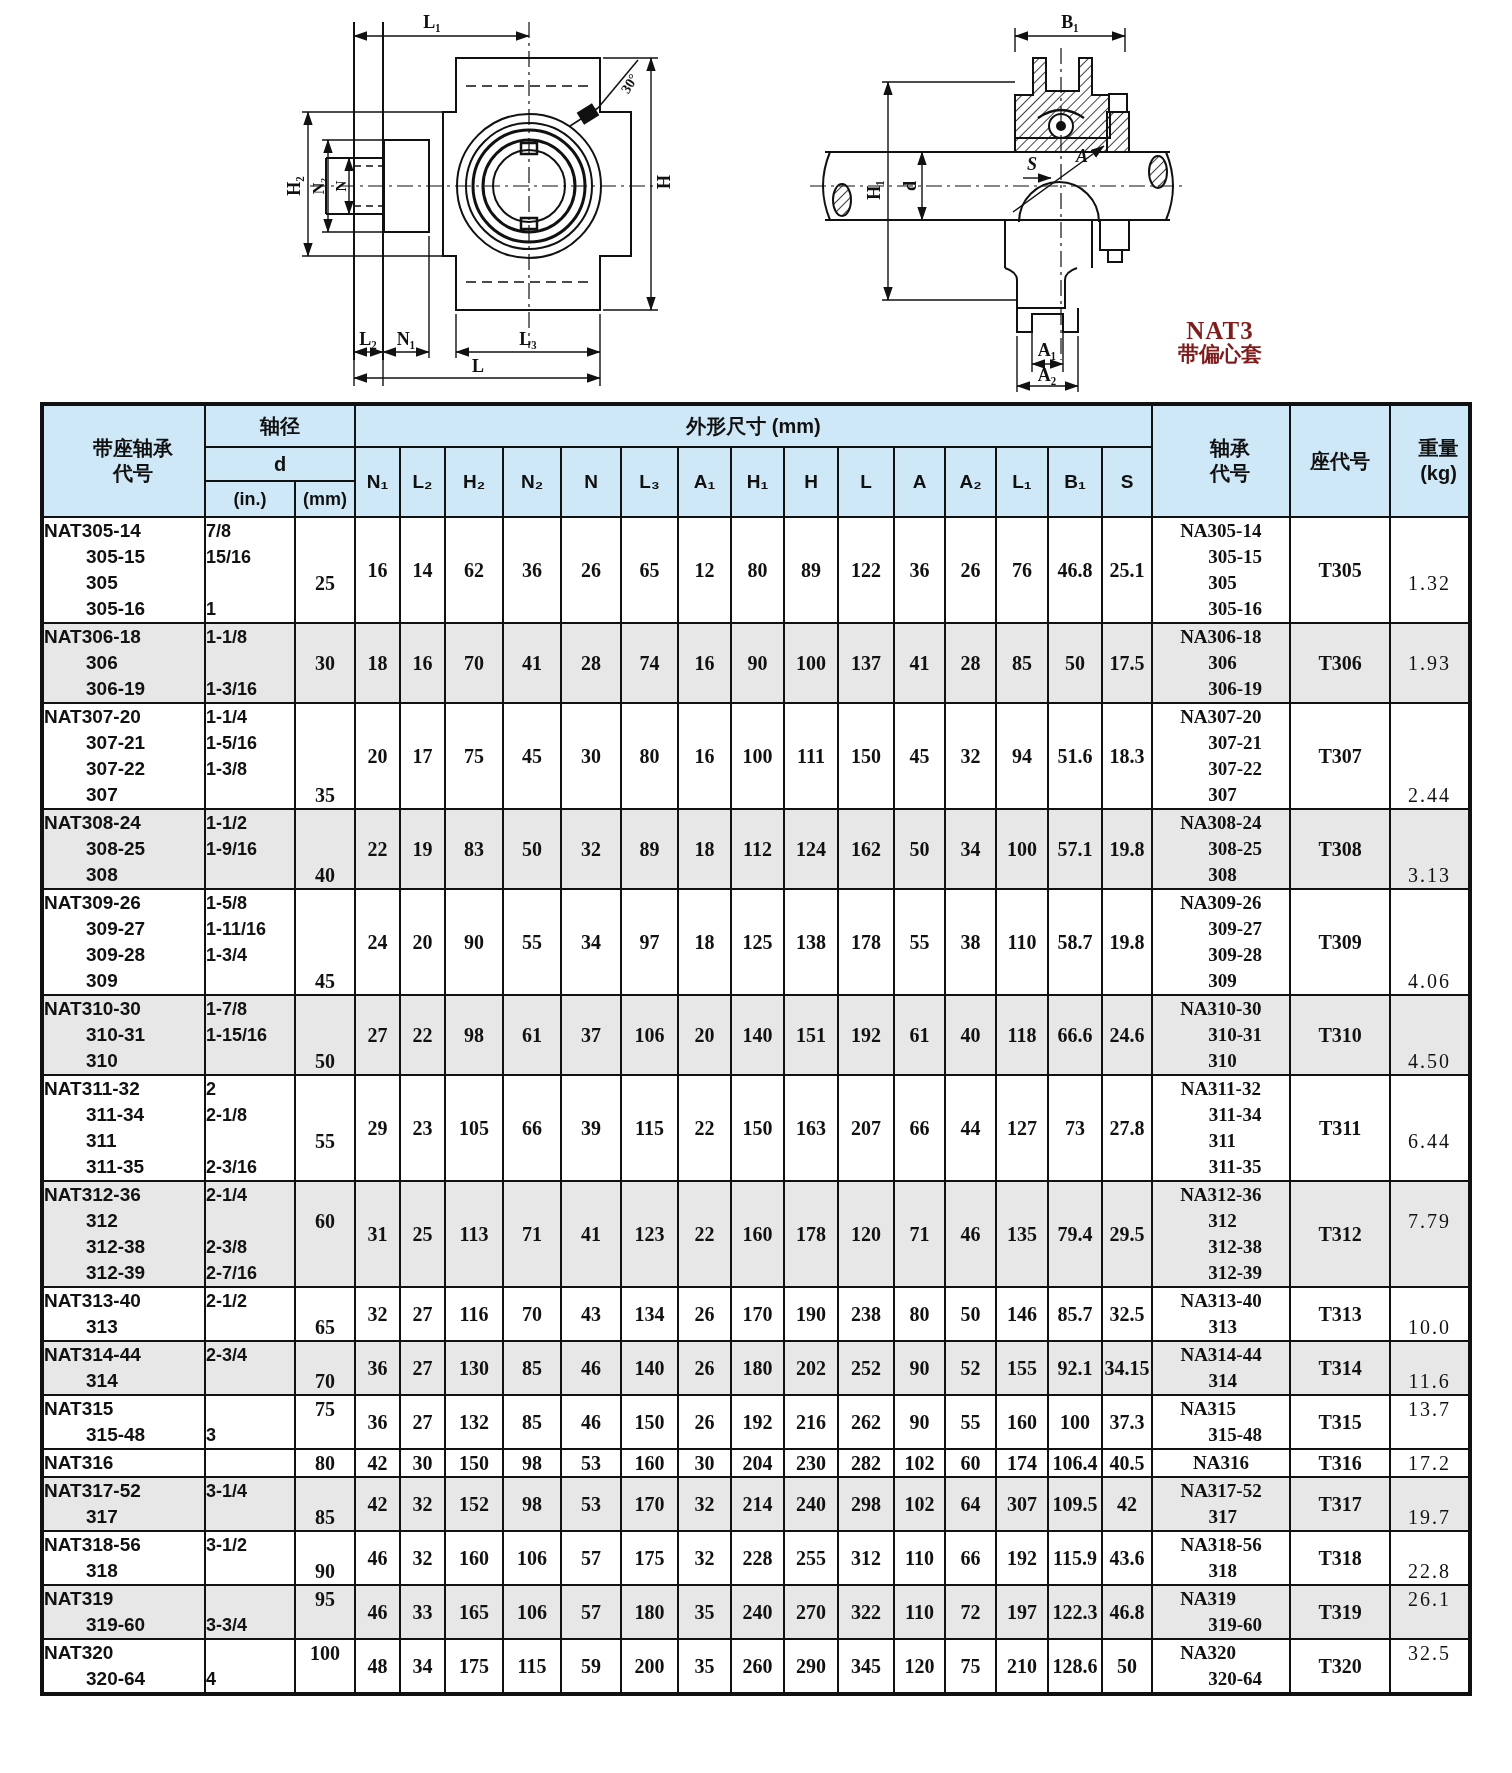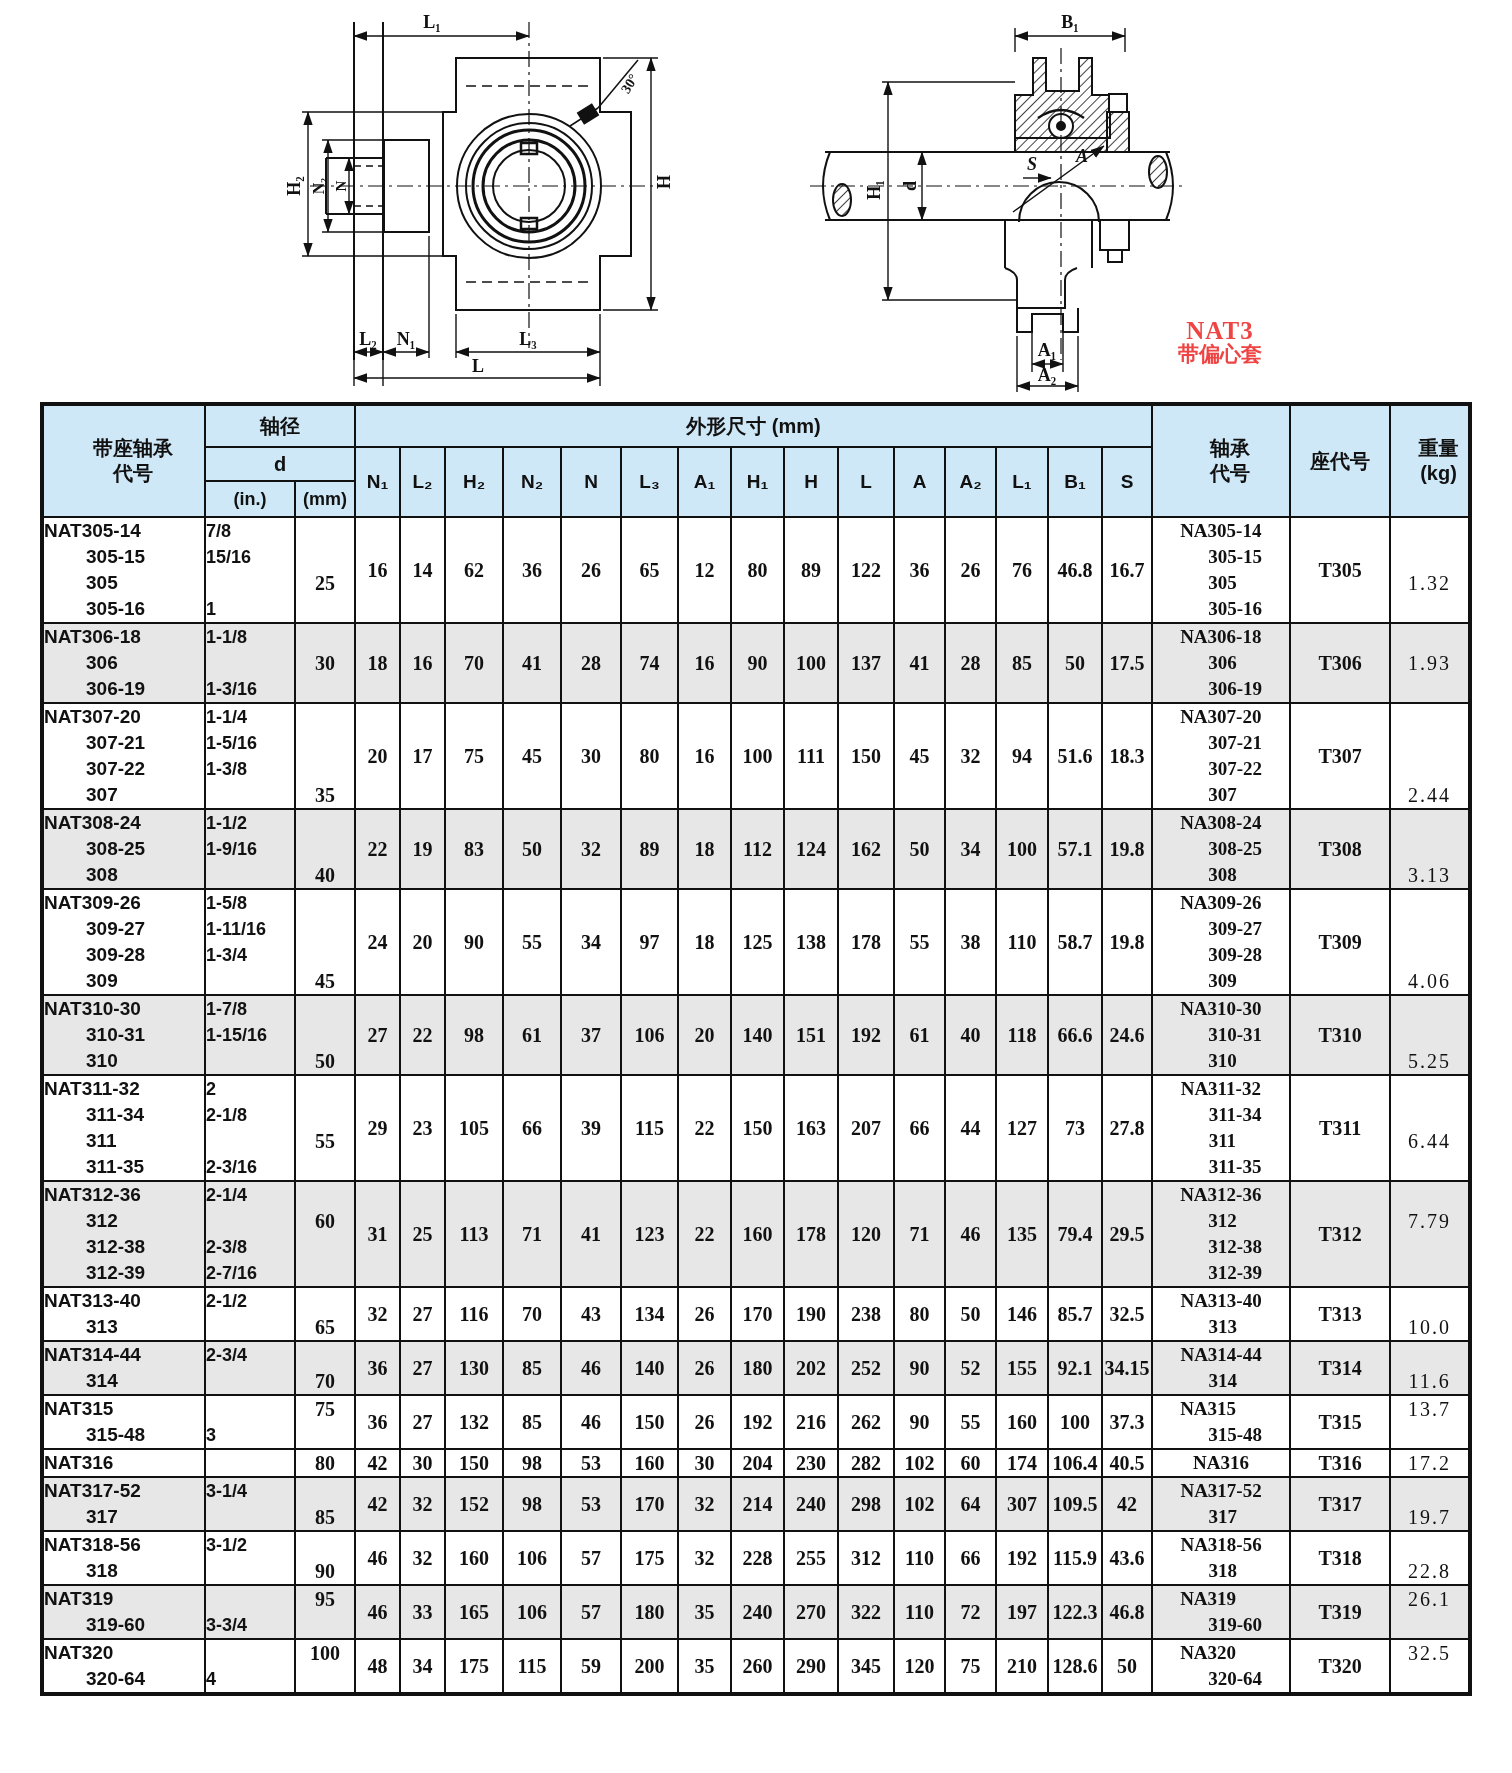--- a/index.html
+++ b/index.html
@@ -2,21 +2,21 @@
 <html lang="zh"><head>
 <meta charset="utf-8">
 <style>
   html,body{margin:0;padding:0;background:#ffffff;}
   body{width:1512px;height:1773px;position:relative;overflow:hidden;
        font-family:"Liberation Sans",sans-serif;color:#111;}
   .figures{position:relative;width:1512px;height:400px;}
   .figures svg{position:absolute;top:0;left:0;}
   svg text{font-family:"Liberation Serif",serif;font-weight:bold;fill:#111;}
   .series-label{position:absolute;left:1178px;top:318px;text-align:center;
-       color:#ef4444;font-weight:bold;line-height:25px;
+       color:#7f1d1d;font-weight:bold;line-height:25px;
        font-family:"Liberation Serif",serif;}
   .series-label .l1{font-size:25px;letter-spacing:1px;}
   .series-label .l2{font-size:21px;font-family:Liberation Mono, monospace;}
 
   table.spec{border-collapse:collapse;margin:2px 40px 0 40px;width:1432px;
        table-layout:fixed;border:4px solid #111;}
   table.spec th,table.spec td{border:2px solid #111;padding:0;}
   thead th{background:#cfe8f7;font-weight:bold;font-size:20px;text-align:center;vertical-align:middle;}
   thead .h-zh{font-size:20px;line-height:25px;padding-left:18px;}
   thead .dim-col{font-size:19px;}
@@ -296,21 +296,21 @@
         <td class="num">26</td>
         <td class="num">65</td>
         <td class="num">12</td>
         <td class="num">80</td>
         <td class="num">89</td>
         <td class="num">122</td>
         <td class="num">36</td>
         <td class="num">26</td>
         <td class="num">76</td>
         <td class="num">46.8</td>
-        <td class="num">16.7</td>
+        <td class="num">25.1</td>
         <td class="bcode">
           <div class="wrap">
             <div class="line">NA305-14</div>
             <div class="line indent">305-15</div>
             <div class="line indent">305</div>
             <div class="line indent">305-16</div>
           </div>
         </td>
         <td class="house">T305</td>
         <td class="weight">
@@ -545,21 +545,21 @@
           <div class="wrap">
             <div class="line">NA310-30</div>
             <div class="line indent">310-31</div>
             <div class="line indent">310</div>
           </div>
         </td>
         <td class="house">T310</td>
         <td class="weight">
           <div class="line">&nbsp;</div>
           <div class="line">&nbsp;</div>
-          <div class="line">5.25</div>
+          <div class="line">4.50</div>
         </td>
       </tr>
       <tr>
         <td class="codes">
           <div class="line">NAT311-32</div>
           <div class="line indent">311-34</div>
           <div class="line indent">311</div>
           <div class="line indent">311-35</div>
         </td>
         <td class="din">

